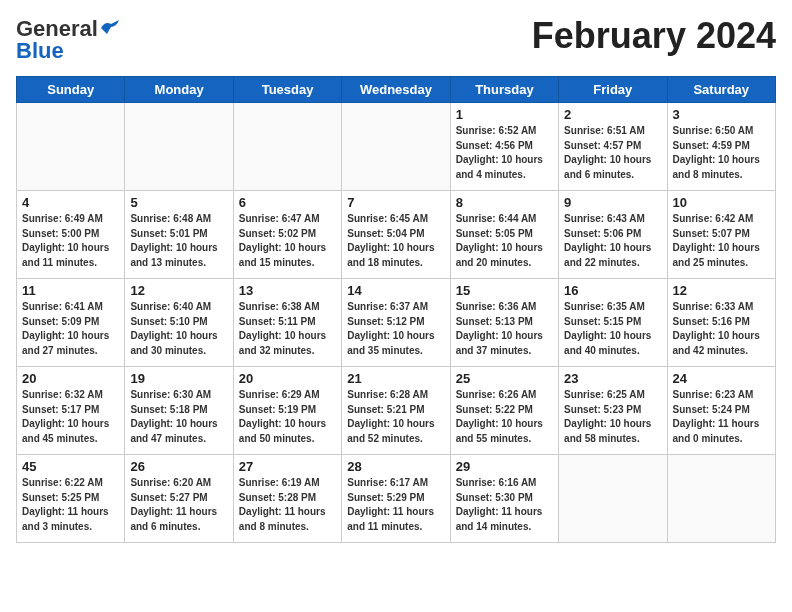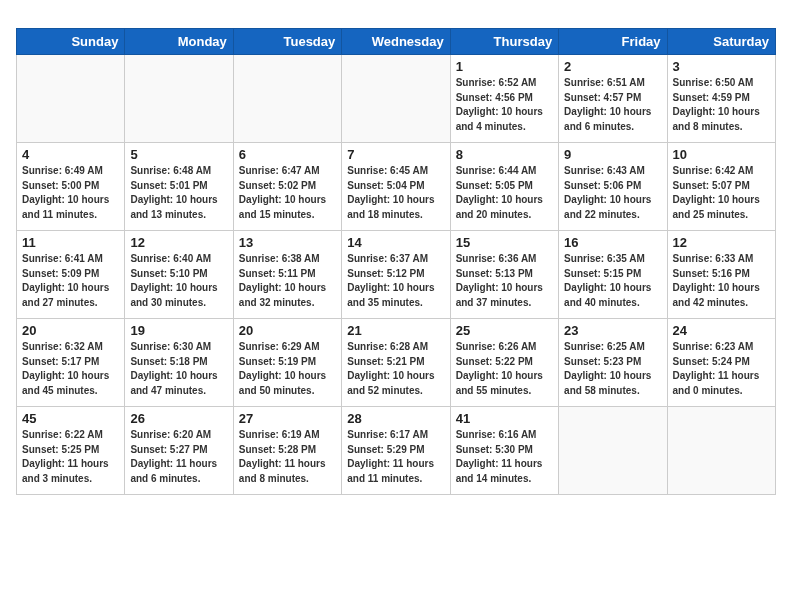--- a/index.html
+++ b/index.html
@@ -37,21 +37,21 @@
     .calendar {
       width: 100%;
       border-collapse: collapse;
       border: 1px solid #ccc;
     }
     .calendar th {
       background: #1565c0;
       color: #fff;
       font-size: 13px;
       font-weight: bold;
-      text-align: right;
+      text-align: center;
       padding: 5px 6px;
       border: 1px solid #1255a0;
     }
     .calendar td {
       vertical-align: top;
       width: calc(100% / 7);
       border: 1px solid #ccc;
       padding: 4px 5px;
       height: 88px;
       font-size: 10.5px;
@@ -72,21 +72,31 @@
       font-size: 10px;
       color: #333;
       line-height: 1.45;
       font-weight: bold;
     }
   </style>
 </head>
 <body>
 
 <div class="header">
+  <div class="logo">
+    <div style="display:flex; align-items:center;">
+      <span style="font-size:22px;font-weight:bold;color:#333;">General</span>
+      <svg width="22" height="16" viewBox="0 0 22 16" style="margin:0 0 2px 1px;">
+        <path d="M2,8 Q6,1 12,4 Q16,2 20,0 Q18,6 12,7 Q10,10 8,14 Q5,11 2,8Z" fill="#1565c0"></path>
+      </svg>
+    </div>
+    <span style="font-size:22px;font-weight:bold;color:#1565c0;margin-top:-4px;">Blue</span>
+  </div>
   <div class="title-area">
+    <div class="month-title">February 2024</div>
   </div>
 </div>
 
 <table class="calendar">
   <thead>
     <tr>
     <th>Sunday</th>
         <th>Monday</th>
         <th>Tuesday</th>
         <th>Wednesday</th>
@@ -299,21 +309,21 @@
 and 8 minutes.</div>
         </td>
         <td>
           <span class="day-number">28</span>
           <div class="day-info">Sunrise: 6:17 AM
 Sunset: 5:29 PM
 Daylight: 11 hours
 and 11 minutes.</div>
         </td>
         <td>
-          <span class="day-number">41</span>
+          <span class="day-number">29</span>
           <div class="day-info">Sunrise: 6:16 AM
 Sunset: 5:30 PM
 Daylight: 11 hours
 and 14 minutes.</div>
         </td>
         <td class="empty"></td>
         <td class="empty"></td>
       </tr>
     </tbody>
 </table>

